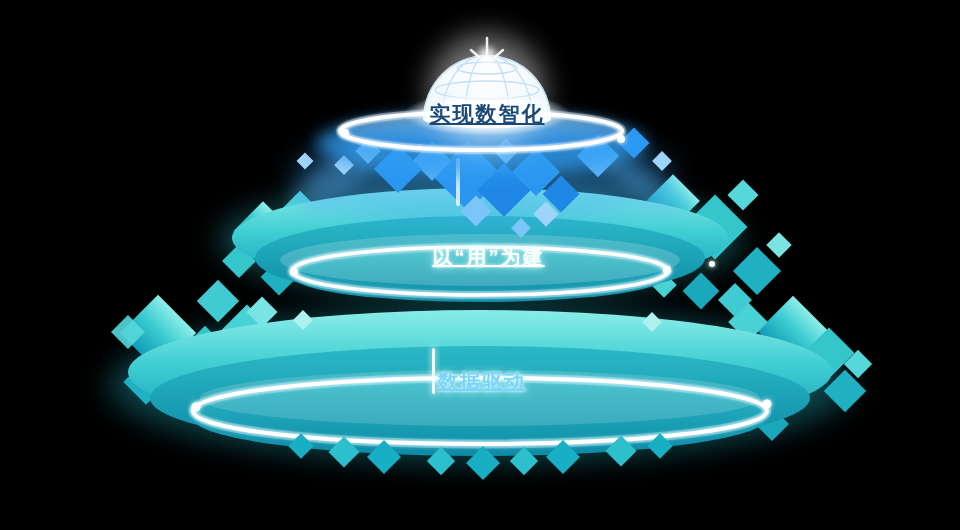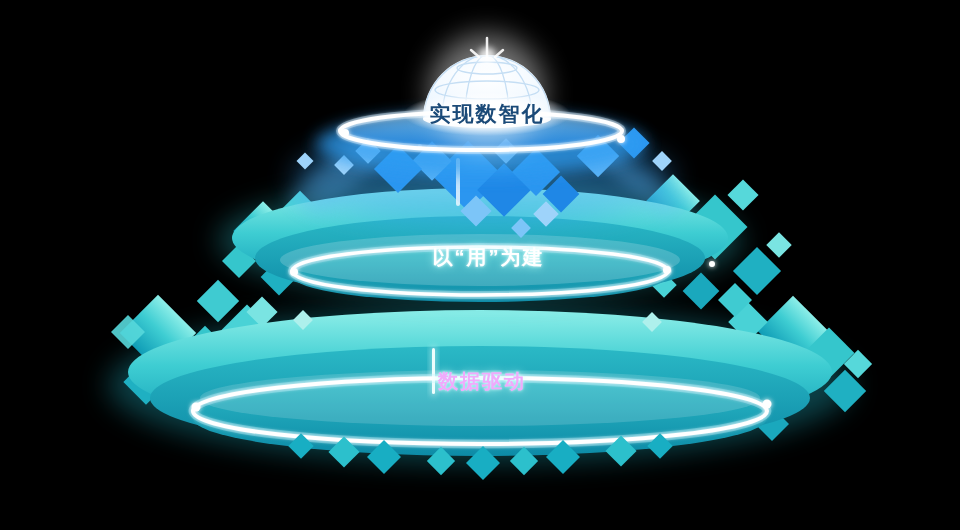--- a/index.html
+++ b/index.html
@@ -1,25 +1,25 @@
 <!DOCTYPE html>
 <html><head>
 <meta charset="utf-8">
 <style>
   html,body{margin:0;padding:0;background:#000;}
   #stage{position:relative;width:960px;height:530px;background:#000;overflow:hidden;
          font-family:"Liberation Sans","DejaVu Sans",sans-serif;}
   #stage svg{position:absolute;left:0;top:0;}
   .label{position:absolute;font-weight:bold;font-size:20px;letter-spacing:2px;
-         white-space:nowrap;transform:translateX(-50%);z-index:5;}
+         white-space:nowrap;transform:translateX(-50%);z-index:5;text-decoration:underline;}
   .label-top{left:487px;top:92px;color:#1b4a78;font-size:21px;padding:8px 26px;border-radius:999px;
          background:radial-gradient(ellipse closest-side,rgba(255,255,255,.97) 55%,rgba(255,255,255,0) 100%);}
   .label-middle{left:480px;top:244px;color:#fff;
          text-shadow:0 0 10px rgba(190,255,252,.95),0 0 3px rgba(255,255,255,.9);padding-left:17px;}
-  .label-bottom{left:482px;top:368px;color:#f0abfc;
+  .label-bottom{left:482px;top:368px;color:#7dd3fc;
          text-shadow:0 0 10px rgba(190,255,252,.9),0 0 3px rgba(255,255,255,.9);}
 </style>
 </head>
 <body>
 
 <div id="stage">
 <svg viewBox="0 0 960 530" width="960" height="530">
   <defs>
     <linearGradient id="tealBody" x1="0" y1="0" x2="0" y2="1">
       <stop offset="0" stop-color="#8deee8"></stop>

